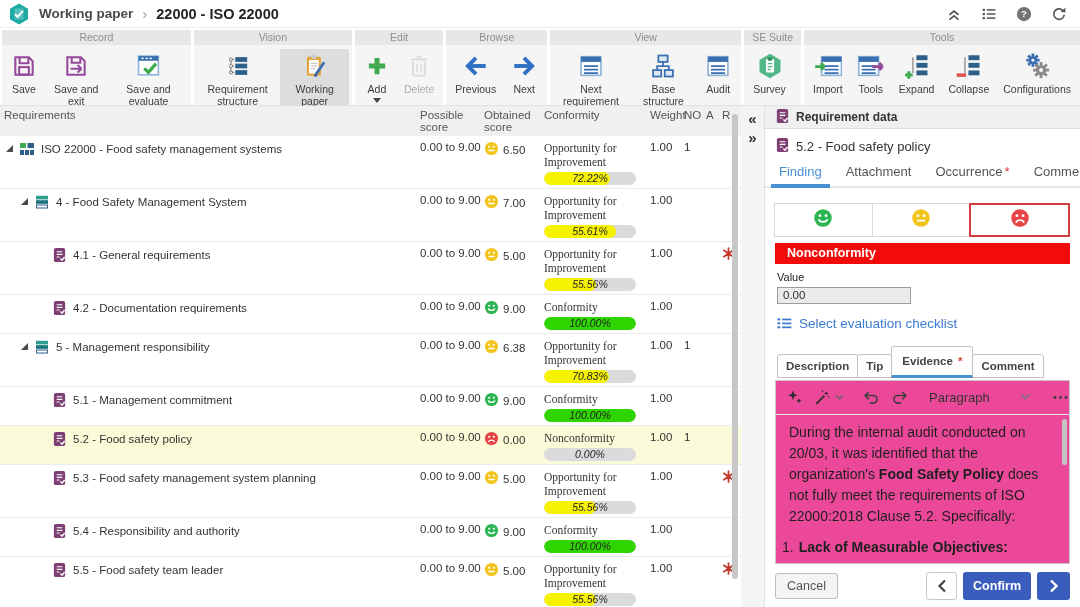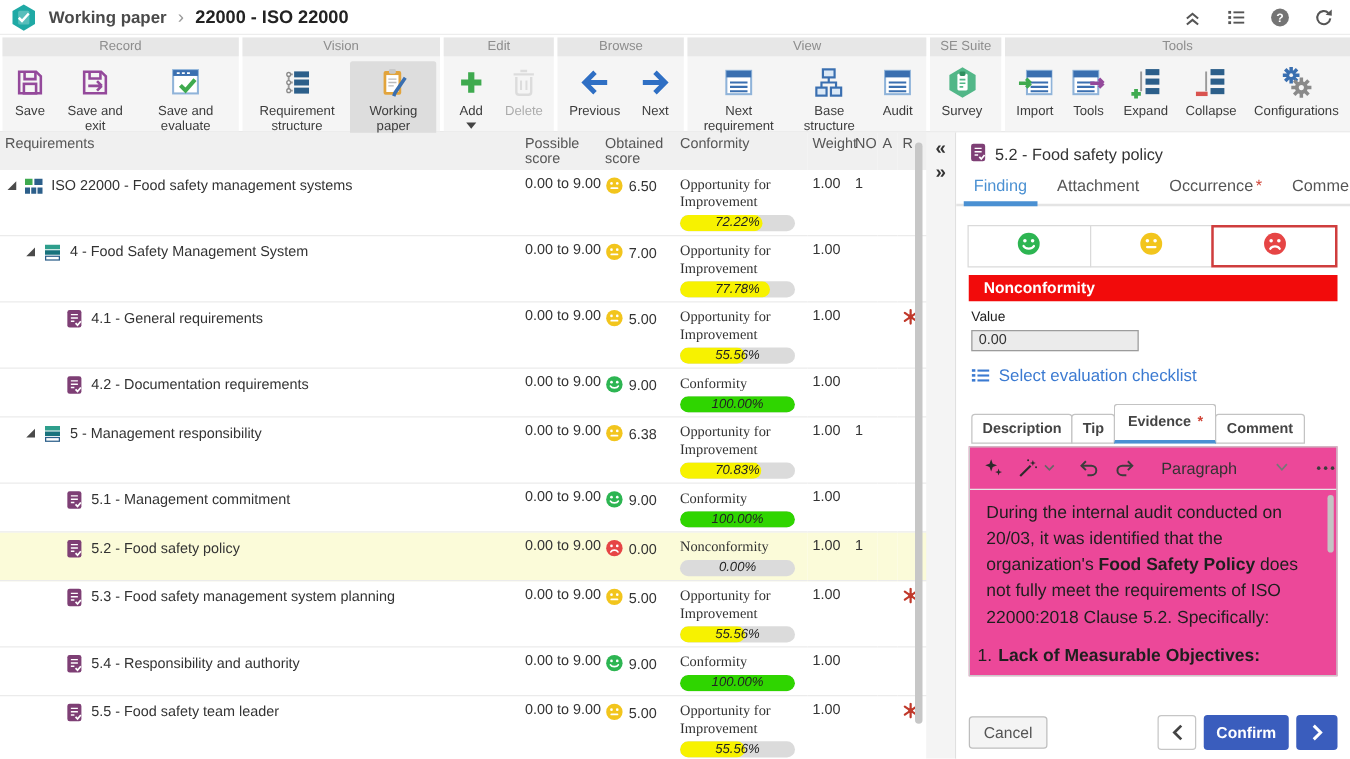--- a/index.html
+++ b/index.html
@@ -468,21 +468,21 @@
                   <circle cx="15.7" cy="9.2" r="1.7" fill="#fff"></circle>
                   <path d="M8 15.2h8" stroke="#fff" stroke-width="2.2" stroke-linecap="round"></path>
                 </svg></span>
               <span>7.00</span>
             </div>
           </td>
           <td>
             <div class="conf-label">Opportunity for Improvement</div>
             <div class="bar">
               <span class="bar-fill" style="width: 78%; background: rgb(247, 242, 0);"></span>
-              <span class="bar-label">77.78%</span>
+              <span class="bar-label">55.61%</span>
             </div>
           </td>
           <td>1.00</td>
           <td></td>
           <td></td>
           <td></td>
         </tr>
         <tr>
           <td>
             <div class="req-cell" style="padding-left: 32px;">
@@ -806,20 +806,28 @@
 </div>
 <div class="vscroll">
     <div class="vthumb"></div>
   </div>
 <div class="collapse-strip">
   <div class="strip-btn">«</div>
   <div class="strip-btn">»</div>
 </div>
 
 <div class="panel">
+  <div class="panel-header">
+    <span id="panel-header-icon"><svg width="15" height="16" viewBox="0 0 16 17">
+          <rect x="2" y="1" width="12" height="15" rx="2" fill="#7e3f75"></rect>
+          <path d="M5 5h6M5 7.8h6M5 10.6h3" stroke="#fff" stroke-width="1.2"></path>
+          <path d="M9 12.2l1.7 1.8 2.8-3.4" stroke="#fff" stroke-width="1.5" fill="none"></path>
+        </svg></span>
+    <span>Requirement data</span>
+  </div>
   <div class="panel-req">
     <span id="panel-req-icon"><svg width="15" height="16" viewBox="0 0 16 17">
           <rect x="2" y="1" width="12" height="15" rx="2" fill="#7e3f75"></rect>
           <path d="M5 5h6M5 7.8h6M5 10.6h3" stroke="#fff" stroke-width="1.2"></path>
           <path d="M9 12.2l1.7 1.8 2.8-3.4" stroke="#fff" stroke-width="1.5" fill="none"></path>
         </svg></span>
     <span>5.2 - Food safety policy</span>
   </div>
   <div class="panel-tabs" id="panel-tabs">
       <span class="ptab active">Finding</span>

